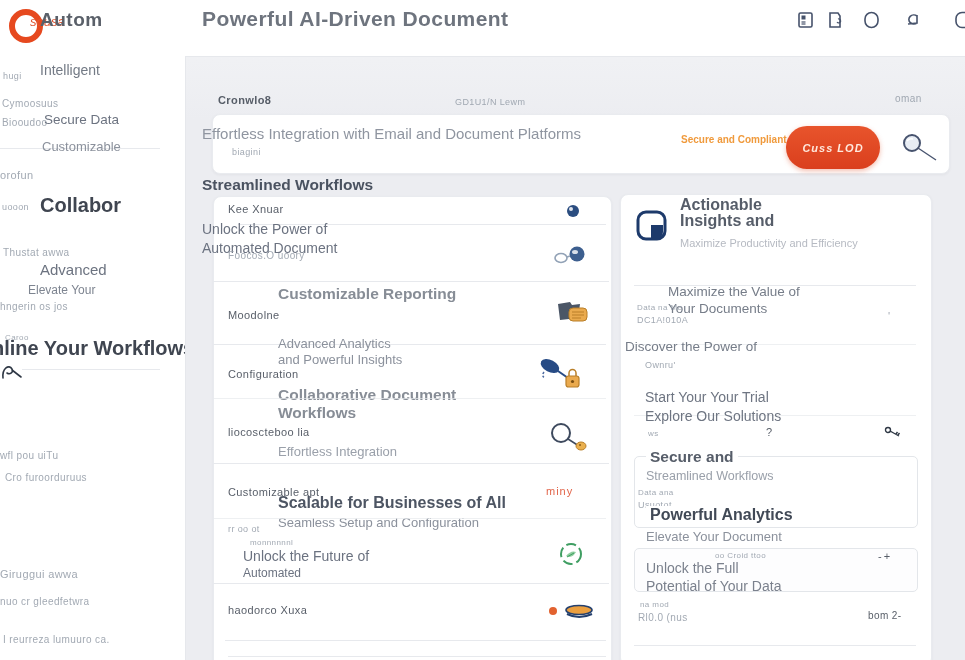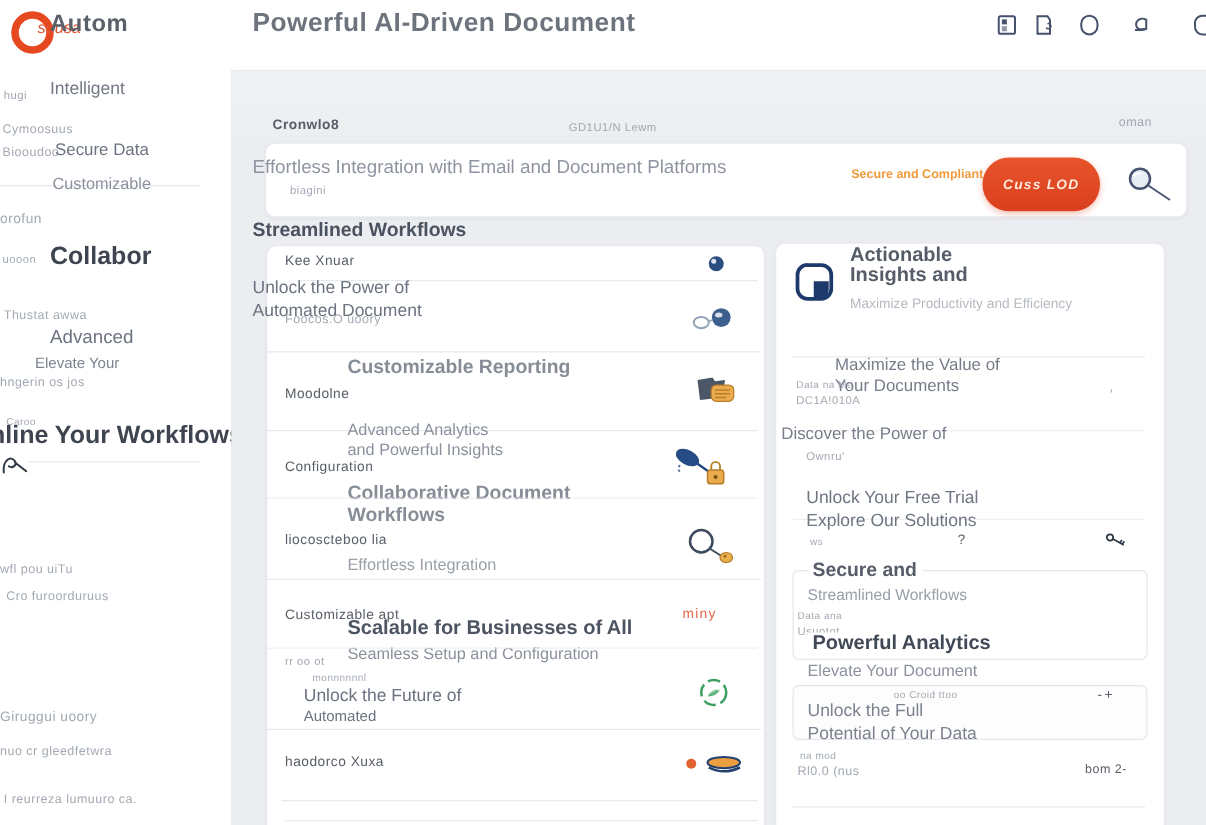--- a/index.html
+++ b/index.html
@@ -81,21 +81,21 @@
     <span class="abs g" style="left:5px;top:277px;font-size:8px;">Caroo</span>
     <span class="abs" style="left:-8px;top:281px;font-size:20px;font-weight:bold;color:#3f4550;white-space:nowrap;">nline Your Workflows</span>
     <div class="divider" style="left:22px;top:313px;width:138px;"></div>
     <span class="abs" style="left:0;top:306px;">
       <svg width="24" height="20" viewBox="0 0 24 20">
           <path d="M3 16 C2 6 9 2 12 7 C14 10 10 13 7 11 M12 8 L21 15" fill="none" stroke="#2e3744" stroke-width="1.6" stroke-linecap="round"></path>
         </svg>
     </span>
     <span class="abs g" style="left:0;top:394px;font-size:10px;">wfl pou uiTu</span>
     <span class="abs g" style="left:5px;top:416px;font-size:10px;">Cro furoorduruus</span>
-    <span class="abs g" style="left:0;top:512px;font-size:11px;">Giruggui uoory</span>
+    <span class="abs g" style="left:0;top:512px;font-size:11px;">Giruggui awwa</span>
     <span class="abs g" style="left:0;top:540px;font-size:10px;">nuo cr gleedfetwra</span>
     <span class="abs g" style="left:3px;top:578px;font-size:10px;">I reurreza lumuuro ca.</span>
   </div>
 
   <span class="abs gdark" style="left:218px;top:94px;font-size:11px;font-weight:bold;">Cronwlo8</span>
   <span class="abs g" style="left:455px;top:97px;font-size:9px;">GD1U1/N Lewm</span>
   <span class="abs g" style="left:895px;top:93px;font-size:10px;">oman</span>
 
   <div class="card abs" style="left:212px;top:114px;width:736px;height:58px;"></div>
   <span class="abs txt" style="left:202px;top:125px;font-size:15px;color:#8f95a0;">Effortless Integration with Email and Document Platforms</span>
@@ -224,21 +224,21 @@
   <span class="abs txt" style="left:668px;top:284px;font-size:13.5px;color:#767d89;">Maximize the Value of</span>
   <span class="abs txt" style="left:668px;top:301px;font-size:13.5px;color:#767d89;">Your Documents</span>
   <span class="abs g" style="left:637px;top:303px;font-size:8px;">Data na Me</span>
   <span class="abs g" style="left:637px;top:315px;font-size:9px;">DC1A!010A</span>
   <span class="abs g" style="left:888px;top:310px;font-size:11px;">'</span>
 
   <div class="divider" style="left:634px;top:344px;width:282px;opacity:.7;"></div>
   <span class="abs txt" style="left:625px;top:339px;font-size:13.5px;color:#767d89;">Discover the Power of</span>
   <span class="abs g" style="left:645px;top:360px;font-size:9px;">Ownru'</span>
 
-  <span class="abs txt" style="left:645px;top:389px;font-size:14px;color:#6e7582;">Unlock Your Free Trial</span>
+  <span class="abs txt" style="left:645px;top:389px;font-size:14px;color:#6e7582;">Start Your Your Trial</span>
   <div class="divider" style="left:634px;top:415px;width:282px;opacity:.7;"></div>
   <span class="abs txt" style="left:645px;top:408px;font-size:14px;color:#6e7582;">Explore Our Solutions</span>
 
   <span class="abs g" style="left:648px;top:429px;font-size:8px;">ws</span>
   <span class="abs gdark" style="left:766px;top:426px;font-size:11px;">?</span>
   <span class="abs" style="left:884px;top:425px;">
     <svg width="18" height="14" viewBox="0 0 18 14">
         <circle cx="4" cy="5" r="2.5" fill="none" stroke="#2e3744" stroke-width="1.4"></circle>
         <path d="M6 6 L15 11 M12 9 l1.5 -2 M14 10 l1.5 -2" stroke="#2e3744" stroke-width="1.4" fill="none"></path>
       </svg>

